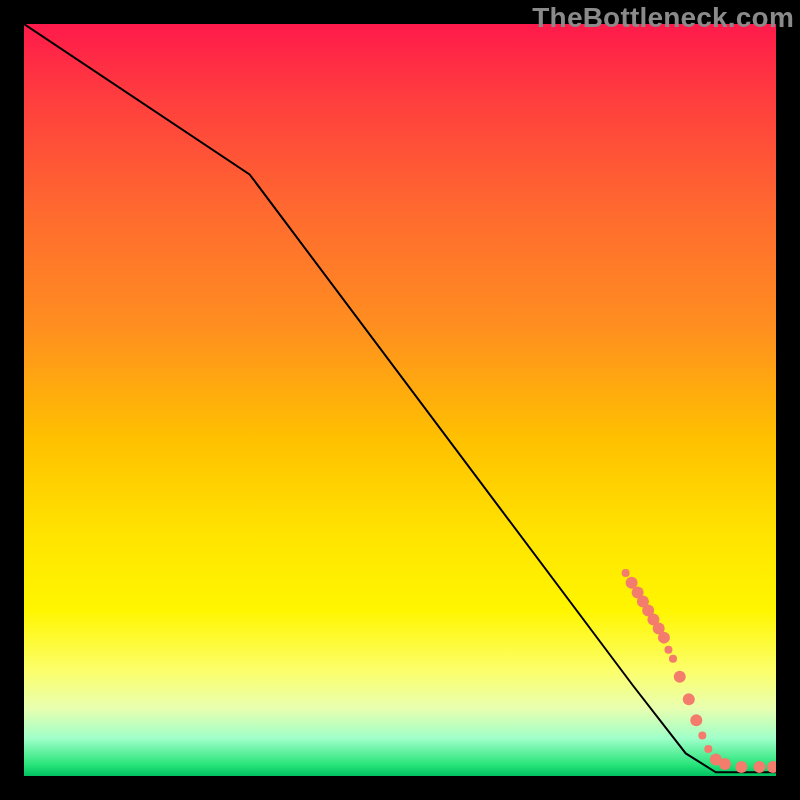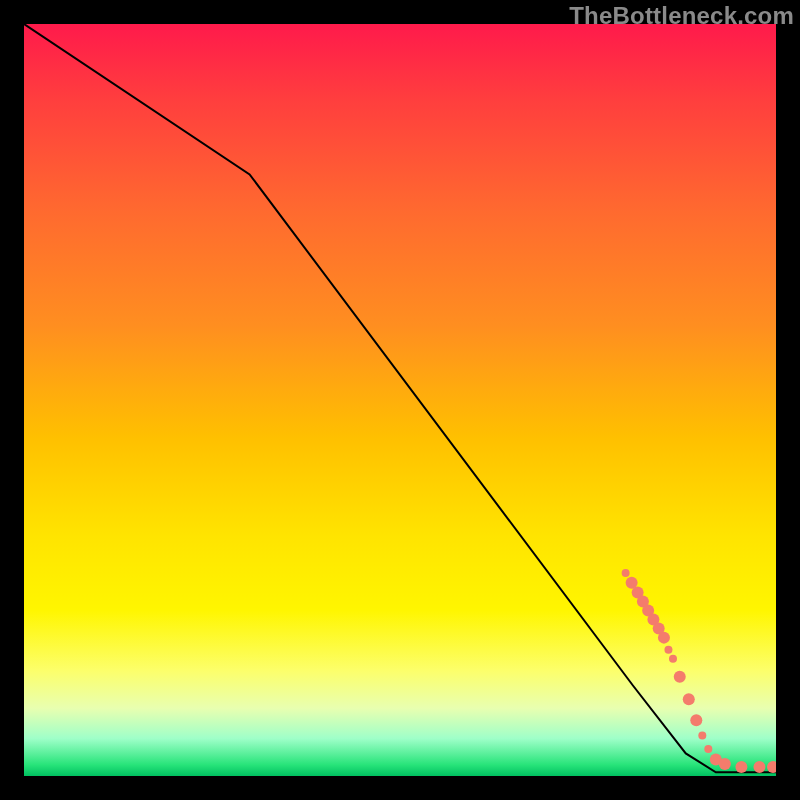--- a/index.html
+++ b/index.html
@@ -43,21 +43,21 @@
     left: 0;
     top: 0;
     width: 752px;
     height: 752px;
   }
   .watermark {
     position: absolute;
     top: 2px;
     right: 6px;
     color: #8a8a8a;
-    font-size: 24px;
+    font-size: 28px;
     font-weight: 600;
     letter-spacing: 0.2px;
     user-select: none;
   }
 </style>
 </head>
 <body>
 
 <div class="stage">
   <div class="plot">

